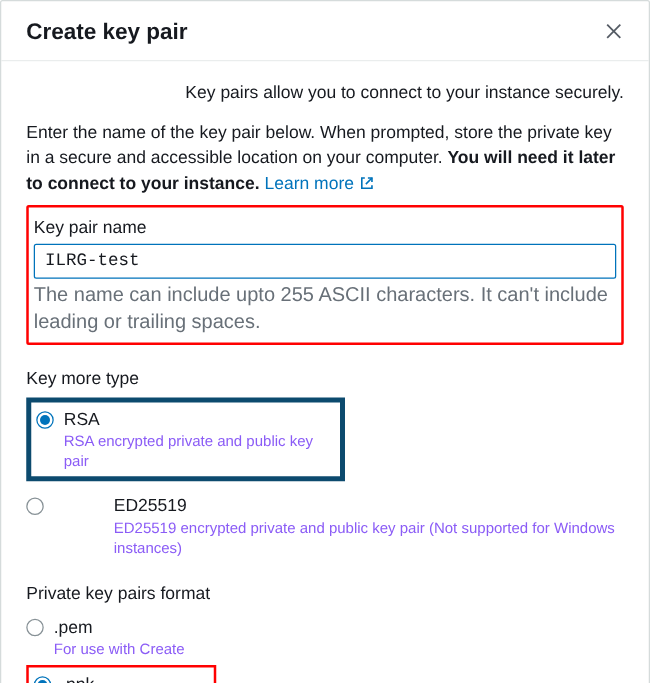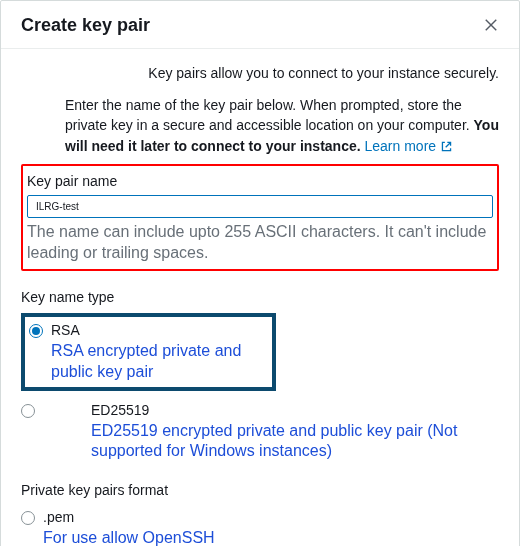--- a/index.html
+++ b/index.html
@@ -35,45 +35,46 @@
     padding: 0;
     width: 16px;
     height: 16px;
     color: #545b64;
   }
   .close-btn svg { width: 14px; height: 14px; }
   .modal-body {
     padding: 16px 20px 6px 20px;
   }
   .intro { margin-bottom: 14px; color:#16191f;text-align:right; }
-  .desc { line-height: 1.45; margin-bottom:6px;margin-left:44px;}
+  .desc { line-height: 1.45; margin-bottom:6px;}
   .learn-more { color: #0073bb; text-decoration: none; }
   .ext-icon { display:inline-block; vertical-align: -2px; }
   .ext-icon svg { width:13px; height:13px;}
   .hl-box {
     border: 2px solid #ff0000;
     border-radius: 2px;
     padding: 3px 4px 6px 4px;
     margin-bottom: 4px;
   }
   .field-group { margin-top: 4px; }
   .field-label {
     font-size: 14px;
     color: #16191f;
     margin-bottom: 6px;
     display:block;
   }
   .text-input {
     width: 100%;
     padding: 5px 8px;
-    font-size: 10px;
+    font-size: 14px;
     border: 1px solid #0073bb;
     border-radius: 2px;
     color: #16191f;
     outline: none;
+    font-family: Liberation Mono, monospace;
   }
   .helper {
     color: #687078;
     font-size: 16px;
     margin-top: 4px;
     line-height:1.3;
   }
   .group-label {
     font-size: 14px;
     color: #16191f;
@@ -103,21 +104,21 @@
   .radio-input:checked::after {
     content: "";
     position: absolute;
     left: 2px; top: 2px;
     width: 8px; height: 8px;
     border-radius: 50%;
     background: #0073bb;
   }
   .radio-body { display:flex; flex-direction:column; }
   .radio-label { font-size: 14px; color:#16191f; cursor:pointer; line-height:1.2;}
-  .radio-desc { font-size: 16px; color:#1d4ed8; margin-top:2px; line-height:1.3;}
+  .radio-desc { font-size: 12px; color:#8b5cf6; margin-top:2px; line-height:1.3;}
   .hl-tight {
     border:4px solid #0c4a6e;
     padding:2px 4px;
     width: 255px;
   }
   .hl-tight2 {
     border:2px solid #ff0000;
     padding:2px 4px;
     width: 152px;
     margin-top:2px;
@@ -155,21 +156,21 @@
     </div>
 
     <div class="hl-box">
       <div class="field-group">
         <label class="field-label">Key pair name</label>
         <input type="text" class="text-input" value="ILRG-test" style="">
         <div class="helper">The name can include upto 255 ASCII characters. It can't include leading or trailing spaces.</div>
       </div>
     </div>
 
-    <div class="group-label">Key name type</div>
+    <div class="group-label">Key more type</div>
 
     <div class="hl-tight">
       <div class="radio-row">
         <input type="radio" name="kptype" class="radio-input" checked="" style="">
         <div class="radio-body">
           <span class="radio-label">RSA</span>
           <span class="radio-desc">RSA encrypted private and public key pair</span>
         </div>
       </div>
     </div>
@@ -181,21 +182,21 @@
         <span class="radio-desc">ED25519 encrypted private and public key pair (Not supported for Windows instances)</span>
       </div>
     </div>
 
     <div class="group-label">Private key pairs format</div>
 
     <div class="radio-row">
       <input type="radio" name="kpfmt" class="radio-input" style="">
       <div class="radio-body">
         <span class="radio-label">.pem</span>
-        <span class="radio-desc">For use allow OpenSSH</span>
+        <span class="radio-desc">For use with Create</span>
       </div>
     </div>
 
     <div class="hl-tight2">
       <div class="radio-row">
         <input type="radio" name="kpfmt" class="radio-input" checked="" style="">
         <div class="radio-body">
           <span class="radio-label">.ppk</span>
           <span class="radio-desc">For use with PuTTY</span>
         </div>

